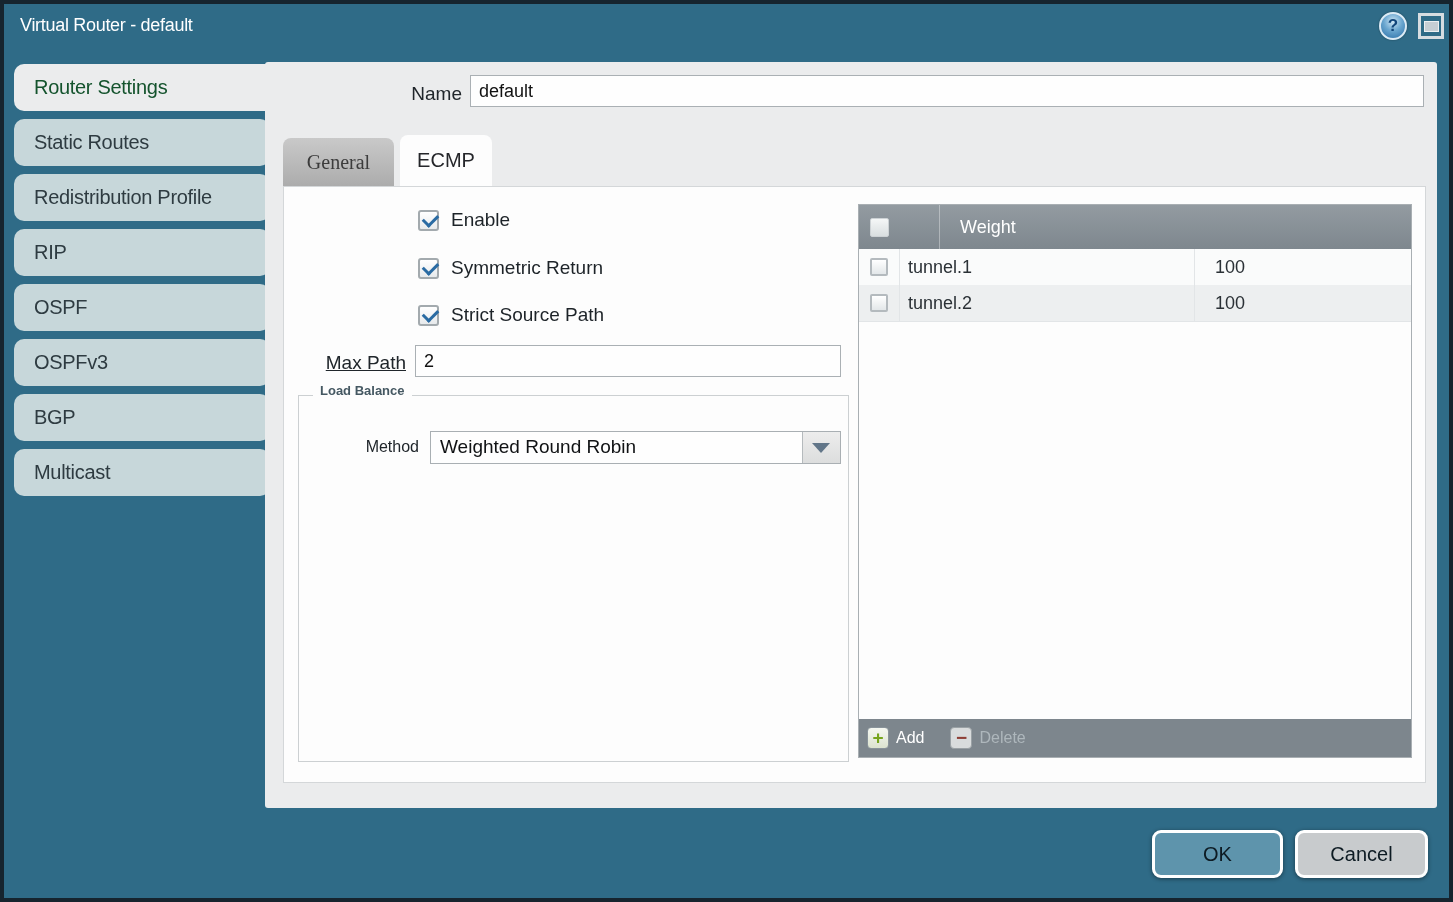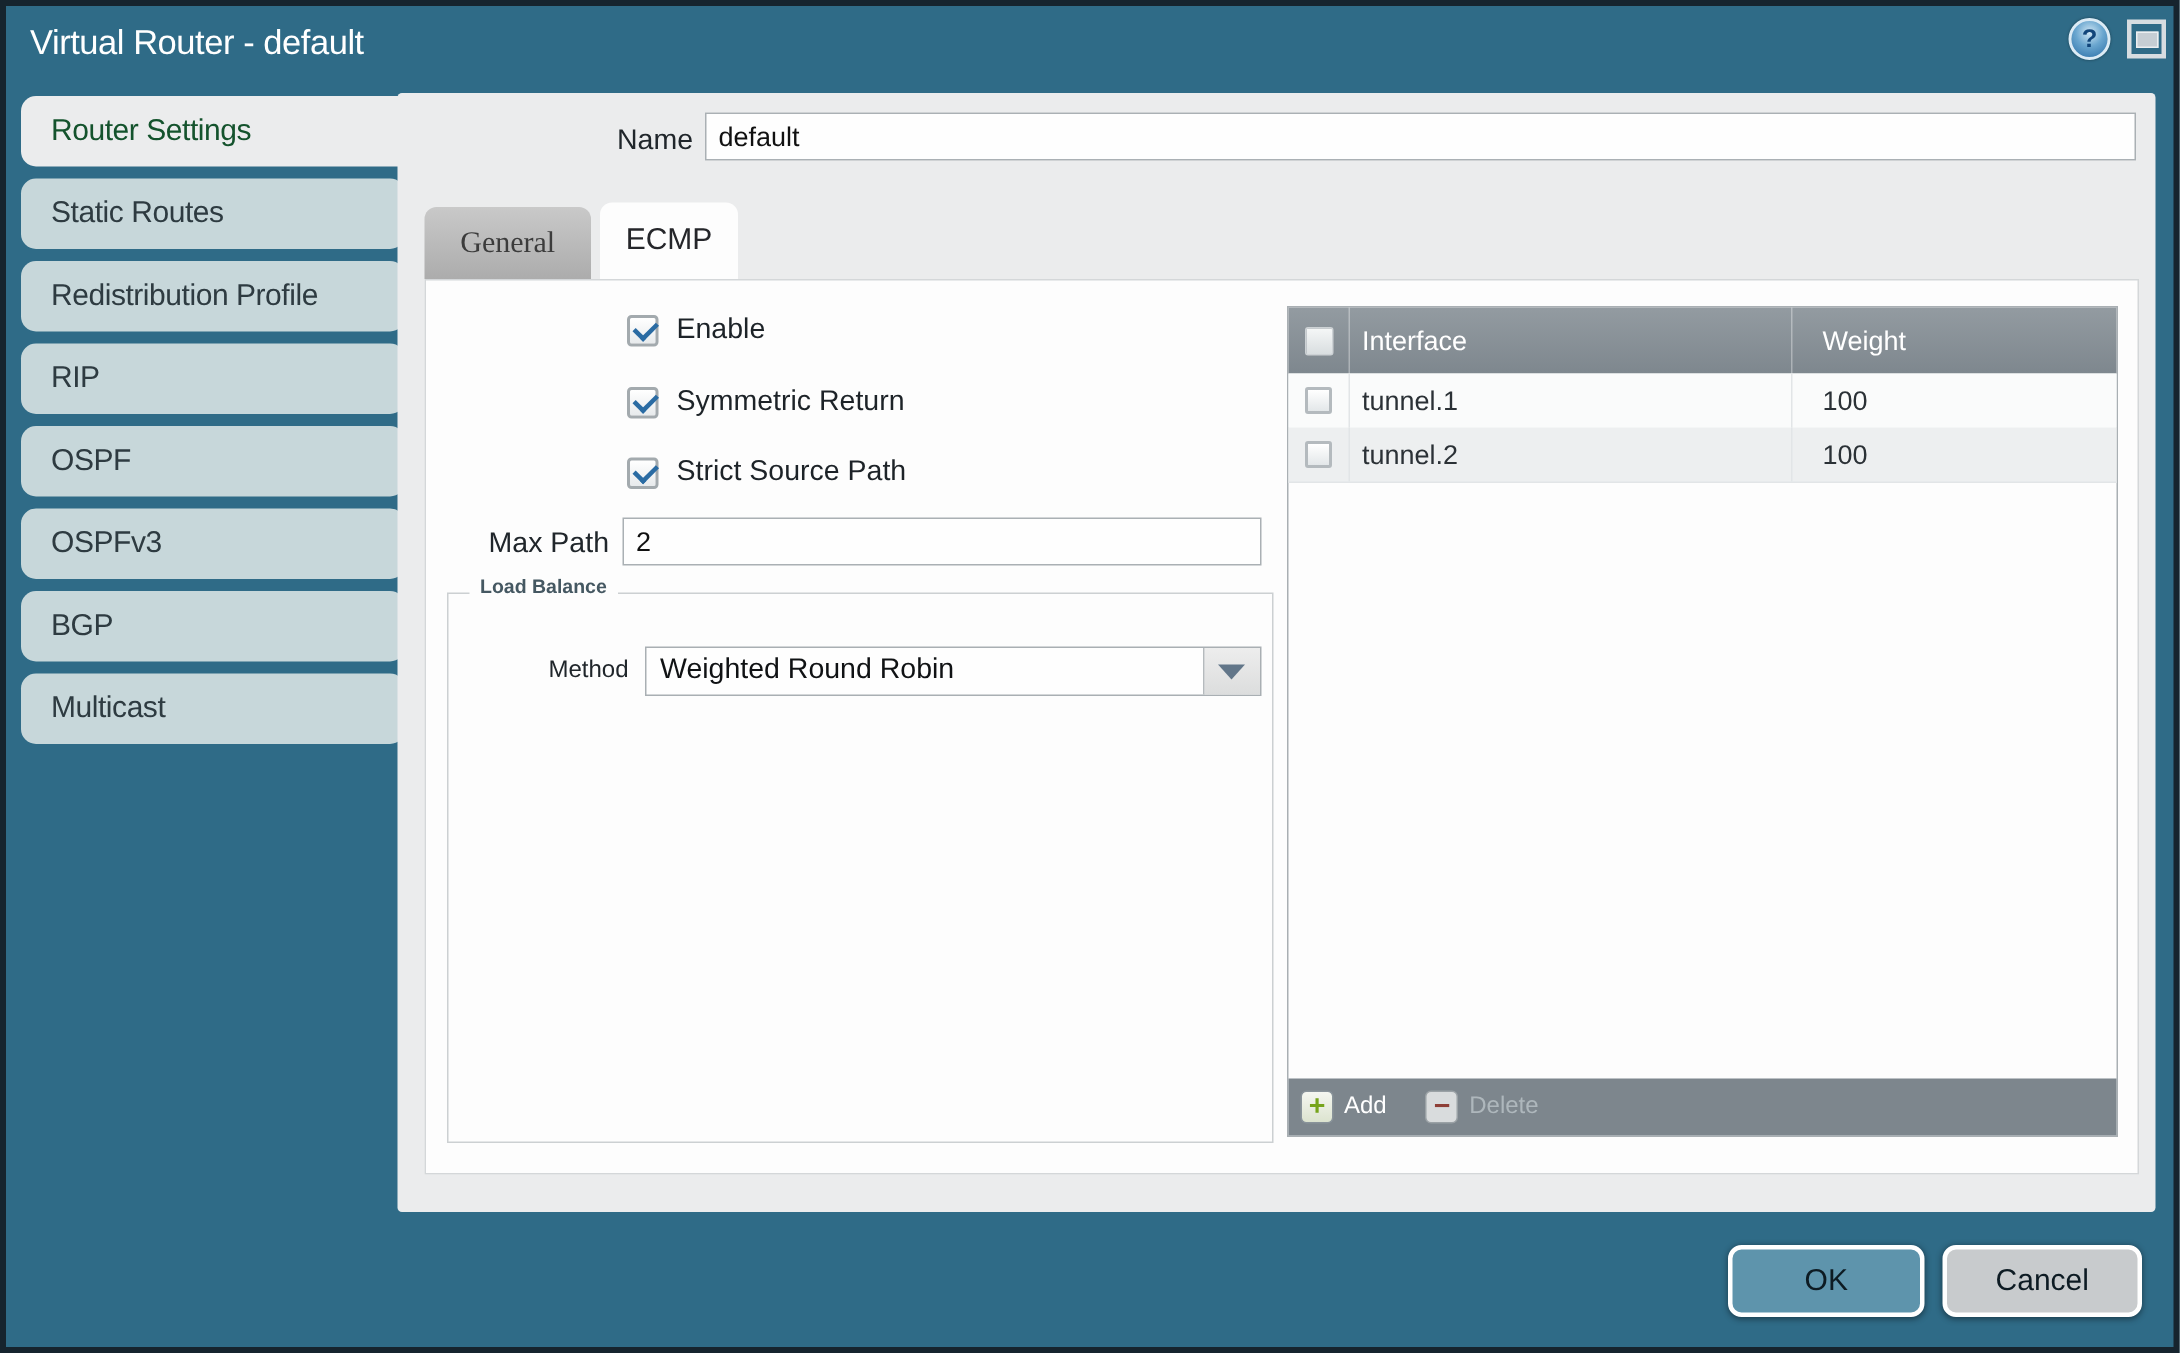--- a/index.html
+++ b/index.html
@@ -1,20 +1,20 @@
 <!DOCTYPE html>
 <html><head>
 <meta charset="utf-8">
 <style>
   html,body{margin:0;padding:0;overflow:hidden;}
   body{width:1453px;height:902px;font-family:"Liberation Sans",sans-serif;background:#0e1920;}
   .window{position:relative;width:1445px;height:894px;background:#2f6b87;border:4px solid #16242e;}
 
   
-  .title{position:absolute;left:16px;top:11px;color:#ffffff;font-size:23px;letter-spacing:-0.3px;}
+  .title{position:absolute;left:16px;top:11px;color:#ffffff;font-size:18px;letter-spacing:-0.3px;}
   .help-icon{position:absolute;left:1375px;top:8px;width:28px;height:28px;border-radius:50%;
     background:radial-gradient(circle at 50% 32%, #cfe6f4 0%, #6aa6cf 45%, #2a6ea6 100%);
     border:2px solid #dcebf5;box-sizing:border-box;color:#11457a;font-weight:bold;font-size:17px;
     text-align:center;line-height:23px;cursor:pointer;box-shadow:0 0 2px rgba(0,0,0,.4);}
   .restore-icon{position:absolute;left:1414px;top:9px;width:26px;height:26px;box-sizing:border-box;
     border:3px solid #d7dde1;cursor:pointer;}
   .restore-icon .inner{position:absolute;left:3px;top:5px;width:13px;height:9px;background:#c6ced4;border:1px solid #eceff1;}
 
   
   .sidebar{position:absolute;left:10px;top:60px;width:262px;display:flex;flex-direction:column;gap:8px;}
@@ -37,21 +37,21 @@
     border:1px solid #d4d7d9;box-sizing:border-box;z-index:1;}
 
   
   .cb-row{position:absolute;left:134px;height:24px;}
   .cb-row .box{position:absolute;left:0;top:0;width:21px;height:21px;box-sizing:border-box;border:2px solid #a3aaae;
     border-radius:3px;background:linear-gradient(#ffffff,#e7eaec);cursor:pointer;}
   .checkmark{position:absolute;left:3px;top:2px;width:12px;height:7px;border-left:3px solid #2a6ba3;
     border-bottom:3px solid #2a6ba3;transform:rotate(-45deg);}
   .cb-row .cb-label{position:absolute;left:33px;top:-1px;font-size:19px;color:#1d2328;white-space:nowrap;}
 
-  .maxpath-label{position:absolute;left:0;top:165px;width:122px;text-align:right;font-size:19px;color:#20262b;}
+  .maxpath-label{position:absolute;left:0;top:165px;width:122px;text-align:right;font-size:19px;color:#20262b;text-decoration:underline;}
   .maxpath-input{position:absolute;left:131px;top:158px;width:408px;height:30px;border:1px solid #aab0b4;
     background:#fefefe;font-family:"Liberation Sans",sans-serif;font-size:18px;padding:0 8px;color:#111;}
 
   
   .lb-fieldset{position:absolute;left:14px;top:208px;width:551px;height:367px;border:1px solid #ccd0d2;box-sizing:border-box;}
   .lb-legend{position:absolute;left:14px;top:-13px;background:#fdfdfd;padding:0 7px;font-size:13px;font-weight:bold;color:#455862;}
   .method-label{position:absolute;left:0;top:42px;width:120px;text-align:right;font-size:16px;color:#20262b;}
   .method-select{position:absolute;left:131px;top:35px;width:411px;height:33px;box-sizing:border-box;border:1px solid #a9afb3;
     background:#fefefe;cursor:pointer;}
   .method-value{position:absolute;left:9px;top:4px;font-size:19px;color:#101214;white-space:nowrap;}
@@ -155,21 +155,20 @@
             <span class="tri"></span>
           </span>
         </div>
       </div>
 
       <div class="iface-table">
         <div class="t-header">
           <div class="col-check">
             <span class="hdr-cb"></span>
           </div>
-          <div class="col-iface">Interface</div>
           <div class="col-weight">Weight</div>
         </div>
 
         <div class="t-row odd">
           <div class="col-check">
             <span class="row-cb"></span>
           </div>
           <div class="col-iface">tunnel.1</div>
           <div class="col-weight">100</div>
         </div>

